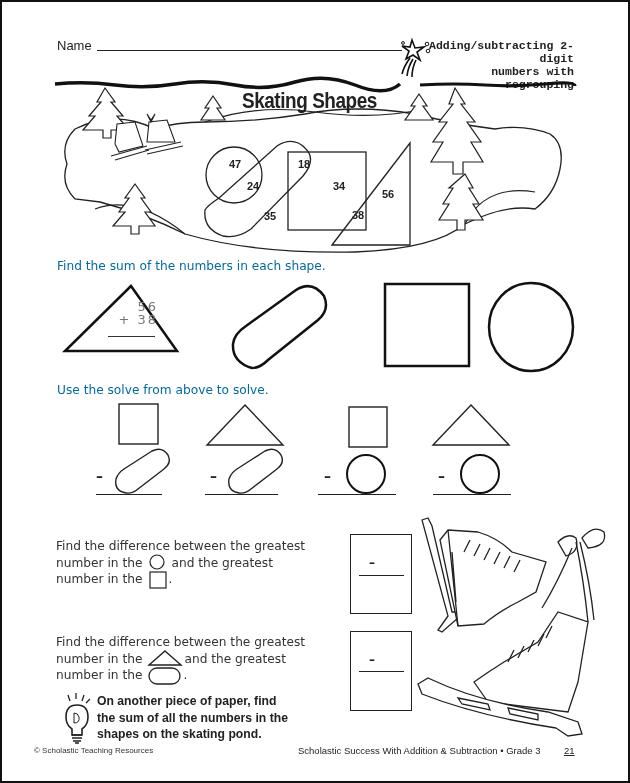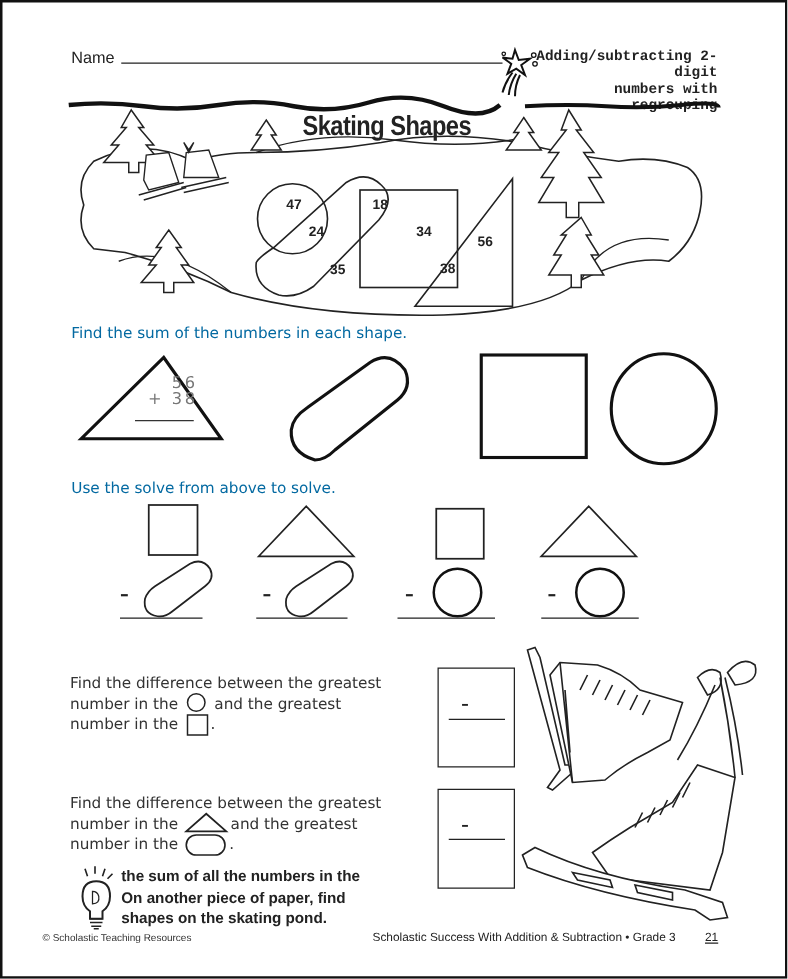--- a/index.html
+++ b/index.html
@@ -190,20 +190,20 @@
   </g>
 </svg>
 
 <svg style="left:62px;top:693px;" width="30" height="52" viewBox="0 0 30 52">
   <path d="M6 2 L8 8 M14 0 L14 6 M22 2 L20 8 M28 6 L24 10" stroke="#222" stroke-width="1.3" fill="none"></path>
   <path d="M15 12 Q4 12 4 24 Q4 32 10 36 L10 42 L20 42 L20 36 Q26 32 26 24 Q26 12 15 12 Z" fill="#fff" stroke="#222" stroke-width="1.6"></path>
   <path d="M12 20 L12 30 Q18 30 17 24 Q16 20 12 20 Z" fill="none" stroke="#222" stroke-width="1"></path>
   <path d="M10 42 L20 42 M10 45 L20 45 M11 48 L19 48 M13 50 L17 50" stroke="#222" stroke-width="1.3"></path>
 </svg>
 <div class="abs tip">
+  <div>On another piece of paper, find</div>
   <div>the sum of all the numbers in the</div>
-  <div>On another piece of paper, find</div>
   <div>shapes on the skating pond.</div>
 </div>
 
 <div class="abs foot-left">© Scholastic Teaching Resources</div>
 <div class="abs foot-right">Scholastic Success With Addition &amp; Subtraction • Grade 3</div>
 <div class="abs foot-page">21</div>
 
 </body></html>

